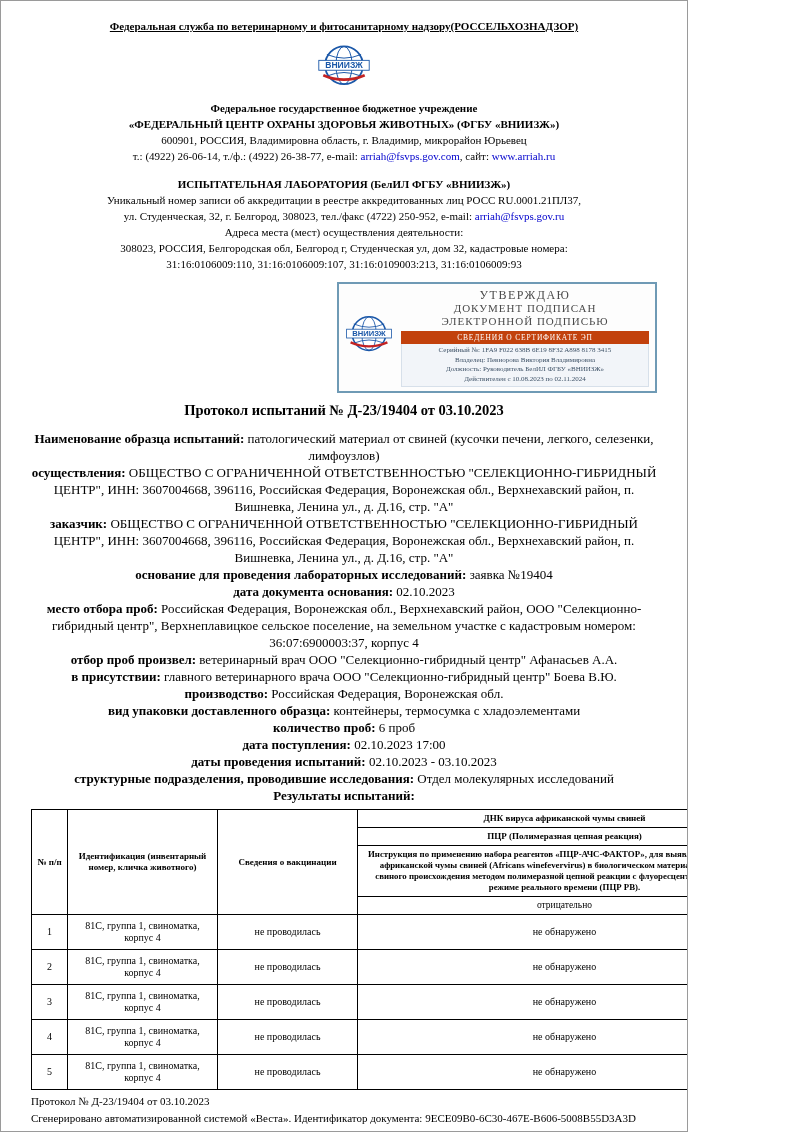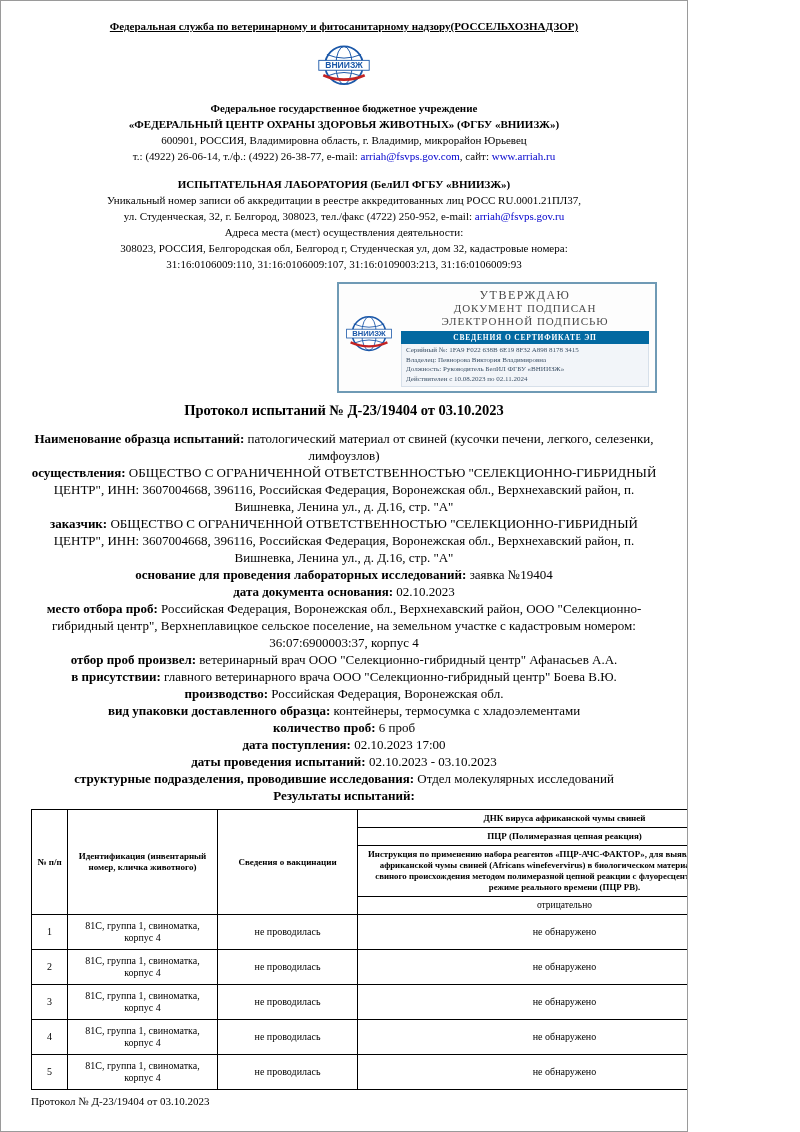--- a/index.html
+++ b/index.html
@@ -12,22 +12,22 @@
   .logo { display:block; margin:7px auto 5px; }
   .hdr-line { font-size:11px; line-height:16px; }
   a.link { color:#0000cc; cursor:pointer; }
   .gap { height:12px; }
   .stamp-row { display:flex; justify-content:flex-end; margin:10px 0 6px; }
   .stamp { width:320px; border:2px solid #6f9ab5; padding:4px 6px; display:flex; gap:8px; align-items:center; background:#fdfdfd; }
   .stamp-left { flex:0 0 48px; }
   .stamp-body { flex:1; text-align:center; color:#4a4a4a; }
   .stamp-approve { font-size:12px; letter-spacing:1.5px; line-height:14px; }
   .stamp-sign { font-size:11px; letter-spacing:1px; line-height:13px; }
-  .stamp-band { background:#0369a1; color:#fff; font-size:7.5px; font-weight:bold; letter-spacing:0.8px; padding:2px 0; margin-top:3px; }
-  .stamp-details { background:#f2f5f9; text-align:left; font-size:7px; line-height:9.5px; padding:2px 4px; color:#3d5166; border:1px solid #d7e0ea; border-top:none; }
+  .stamp-band { background:#c2410c; color:#fff; font-size:7.5px; font-weight:normal; letter-spacing:0.8px; padding:2px 0; margin-top:3px; }
+  .stamp-details { background:#f2f5f9; text-align:center; font-size:7px; line-height:9.5px; padding:2px 4px; color:#3d5166; border:1px solid #d7e0ea; border-top:none; }
   .doc-title { font-size:14.5px; font-weight:bold; text-align:center; margin:8px 0 10px; line-height:19px; }
   .field { font-size:13px; line-height:17px;text-align:center; }
   table.results { width:100%; border-collapse:collapse; margin-top:5px; table-layout:fixed; }
   table.results col.c1 { width:36px; }
   table.results col.c2 { width:150px; }
   table.results col.c3 { width:140px; }
   table.results col.c4 { width:414px; }
   table.results th, table.results td { border:1px solid #000; vertical-align:middle; text-align:center; }
   table.results th { font-size:9px; font-weight:bold; padding:3px 3px; line-height:11px; }
   table.results th.method { font-size:8.8px; padding:3px 8px; line-height:11px; }
@@ -166,15 +166,16 @@
         <td>5</td>
         <td>81С, группа 1, свиноматка, корпус 4</td>
         <td>не проводилась</td>
         <td>не обнаружено</td>
       </tr>
     </tbody>
   </table>
 
   <div class="footer-block">
     <div class="footer-line">Протокол № Д-23/19404 от 03.10.2023</div>
+    <div class="footer-line">Сгенерировано автоматизированной системой «Веста». Идентификатор документа: 9ECE09B0-6C30-467E-B606-5008B55D3A3D</div>
   </div>
 
 </div>
 
 </body></html>

